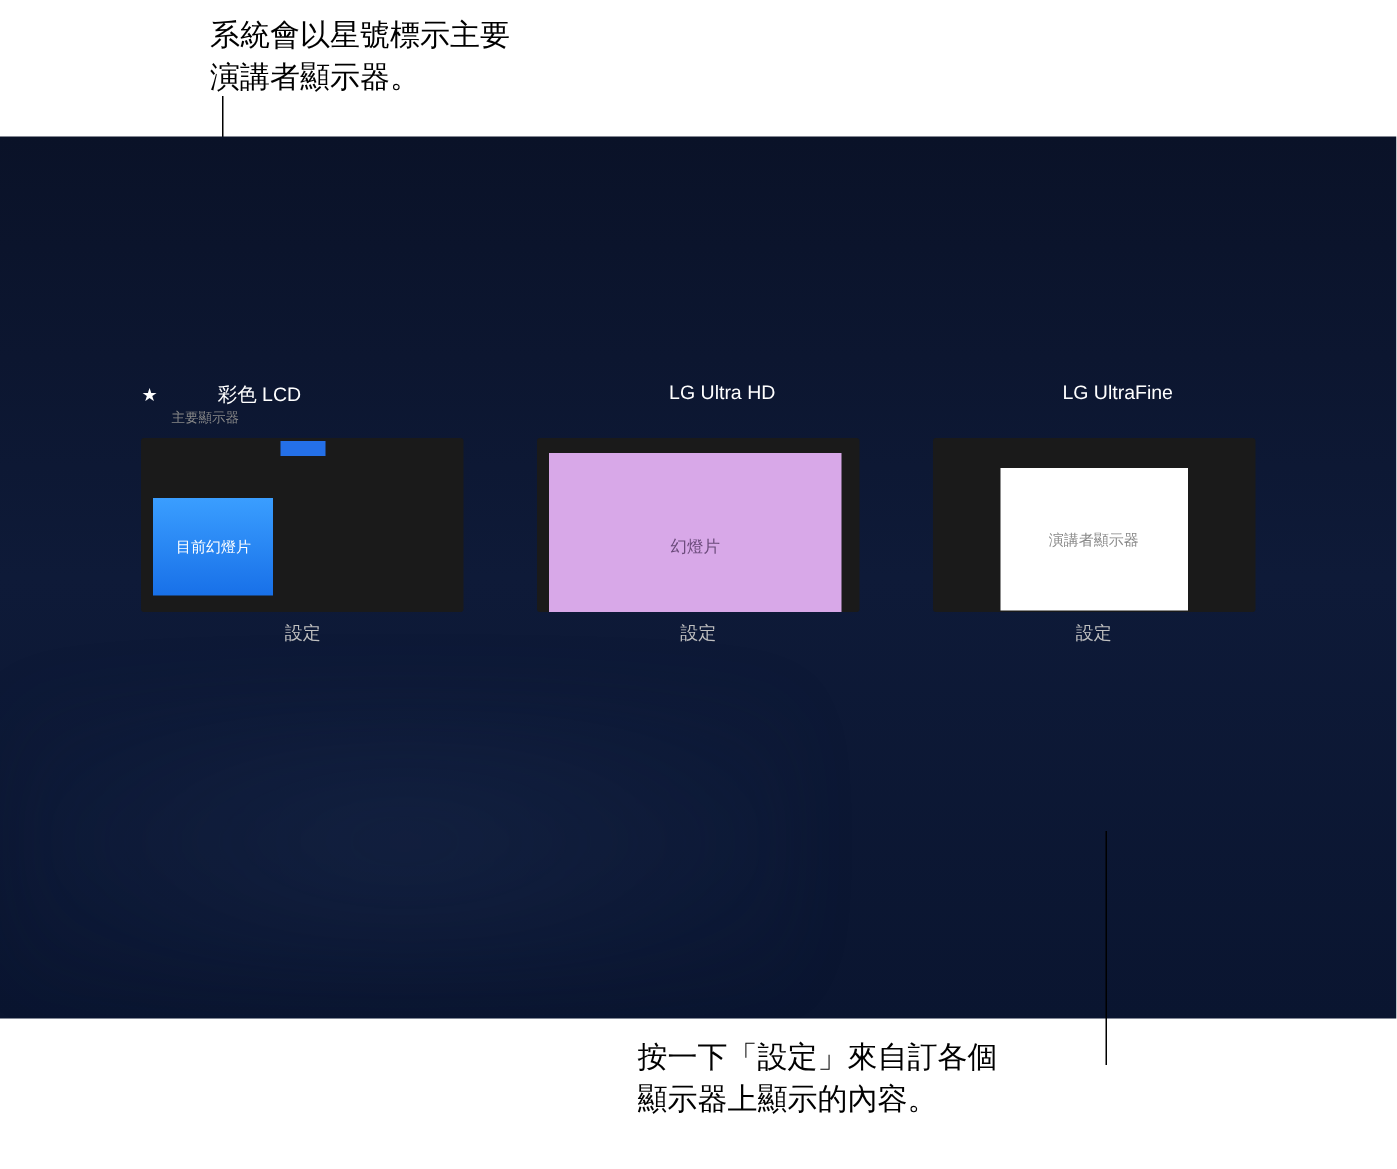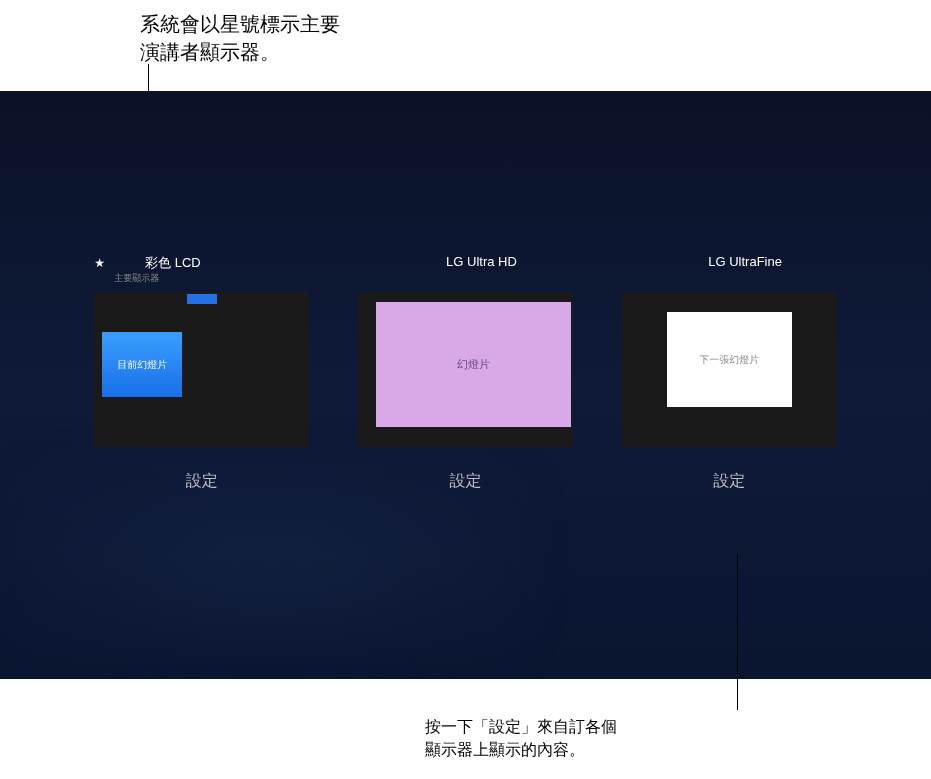--- a/index.html
+++ b/index.html
@@ -108,21 +108,21 @@
     }
     
     .display-subtitle {
       color: #888;
       font-size: 9px;
       margin-left: 20px;
     }
     
     .preview-box {
       width: 215px;
-      height: 155px;
+      height: 116px;
       background: #1a1a1a;
       border-radius: 2px;
       position: relative;
       overflow: hidden;
     }
     
     .preview-box-1 {
       display: flex;
       flex-direction: column;
     }
@@ -161,21 +161,21 @@
     
     .slide-next {
       width: 75px;
       background: linear-gradient(180deg, #7ac5ff 0%, #4ba8f5 100%);
       color: #2a4a6a;
     }
     
     .preview-slide-main {
       position: absolute;
       top: 10px;
-      left: 18px;
+      left: 8px;
       width: 195px;
       height: 125px;
       background: #d8a8e8;
       display: flex;
       align-items: center;
       justify-content: center;
       font-size: 11px;
       color: #6a4a7a;
     }
     
@@ -188,44 +188,44 @@
       background: #ffffff;
       display: flex;
       align-items: center;
       justify-content: center;
       font-size: 10px;
       color: #888;
     }
     
     .settings-link {
       color: #c0c0c0;
-      font-size: 16px;
-      margin-top: 24px;
+      font-size: 12px;
+      margin-top: 6px;
       cursor: pointer;
     }
     
     .done-button {
       position: absolute;
       bottom: 20px;
       left: 50%;
       transform: translateX(-50%);
       background: linear-gradient(180deg, #4a9eff 0%, #1a70f0 100%);
       color: #fff;
       border: none;
       padding: 6px 40px;
       font-size: 13px;
       border-radius: 4px;
       cursor: pointer;
     }
     
     .callout-bottom {
       position: absolute;
-      bottom: 18px;
+      bottom: 32px;
       left: 425px;
-      font-size: 16px;
+      font-size: 20px;
       color: #000;
       line-height: 1.4;
       text-align: left;
     }
     
     .callout-line-bottom {
       position: absolute;
       top: 554px;
       left: 737px;
       width: 1px;
@@ -269,21 +269,21 @@
         <div class="preview-slide-main">幻燈片</div>
       </div>
       <div class="settings-link">設定</div>
     </div>
 
     <div class="display-card">
       <div class="display-header-center">
         <span class="display-title">LG UltraFine</span>
       </div>
       <div class="preview-box">
-        <div class="preview-notes">下一張幻燈片</div>
+        <div class="preview-notes">演講者顯示器</div>
       </div>
       <div class="settings-link">設定</div>
     </div>
 
   </div>
 
 </div>
 
 <div class="callout-line-bottom"></div>
 <div class="callout-bottom">按一下「設定」來自訂各個<br>顯示器上顯示的內容。</div>

